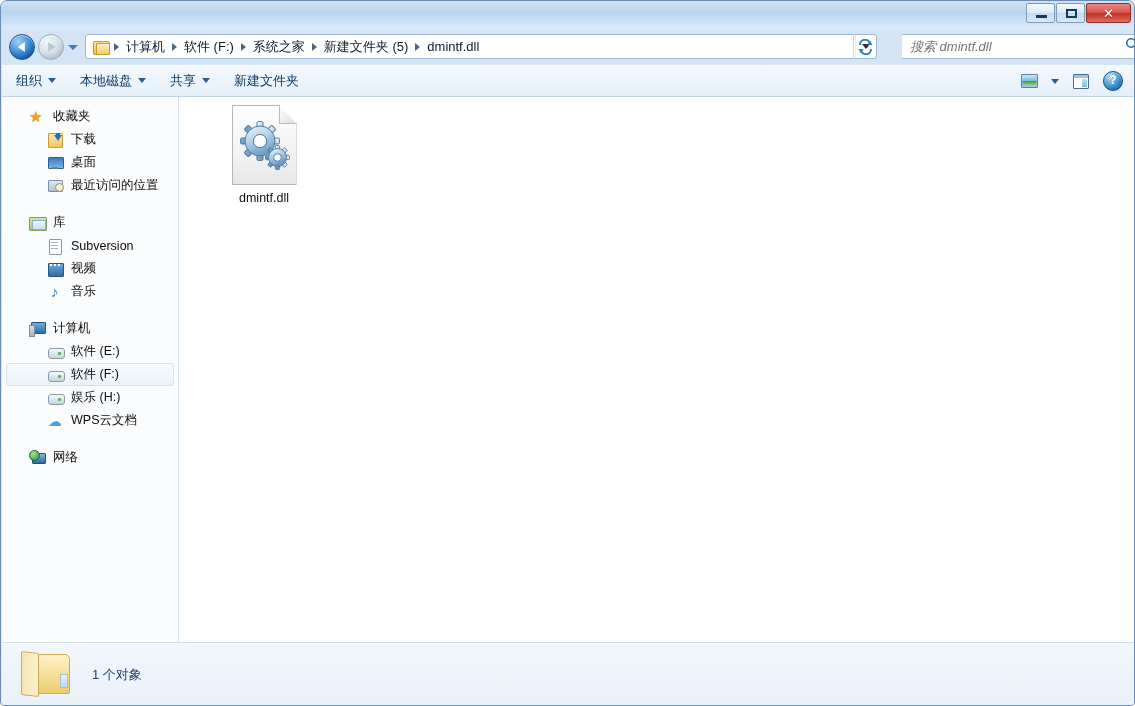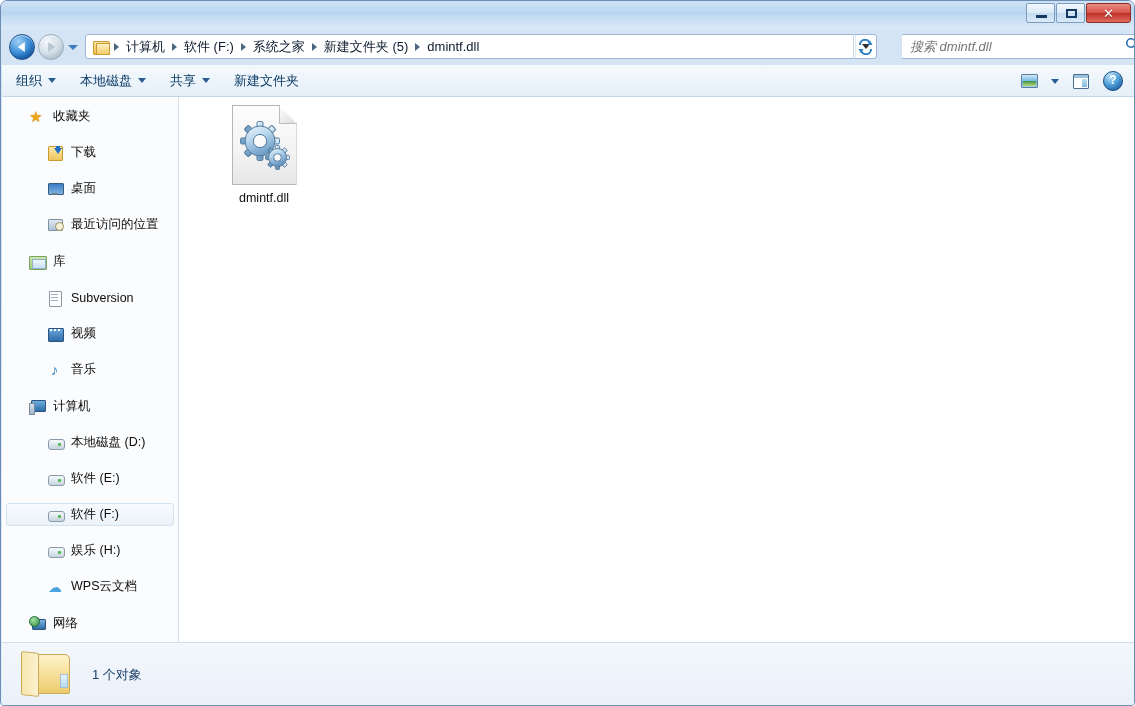--- a/index.html
+++ b/index.html
@@ -259,21 +259,21 @@
   .sb-row {
     display: flex; align-items: center;
     height: 23px; padding-left: 24px;
     font-size: 12.5px; color: #0d0d0d;
     cursor: default; white-space: nowrap;
     border: 1px solid transparent;
     margin: 0 4px; border-radius: 3px;
     box-sizing: border-box;
   }
   .sb-row.header { padding-left: 22px; }
-  .sb-row.child { padding-left: 40px; margin-top: 13px; }
+  .sb-row.child { padding-left: 40px; }
   .sb-row.selected {
     background: linear-gradient(to bottom,#f7fbfe 0%, #eaf2f9 100%);
     border: 1px solid #d3e3f0;
   }
   .sb-ico {
     width: 18px; height: 16px; margin-right: 6px;
     flex: 0 0 auto; position: relative;
   }
   .sb-label { overflow: hidden; text-overflow: ellipsis; }
 
@@ -641,27 +641,20 @@
         </div>
       </div>
 
       <div class="sb-group">
         <div class="sb-row header">
           <span class="sb-ico ic-computer">
               <span class="mon"></span>
               <span class="tower"></span>
             </span>
           <span class="sb-label">计算机</span>
-        </div>
-        <div class="sb-row child">
-          <span class="sb-ico ic-drive">
-              <span class="drv"></span>
-              <span class="led"></span>
-            </span>
-          <span class="sb-label">本地磁盘 (D:)</span>
         </div>
         <div class="sb-row child">
           <span class="sb-ico ic-drive">
               <span class="drv"></span>
               <span class="led"></span>
             </span>
           <span class="sb-label">软件 (E:)</span>
         </div>
         <div class="sb-row child selected">
           <span class="sb-ico ic-drive">

